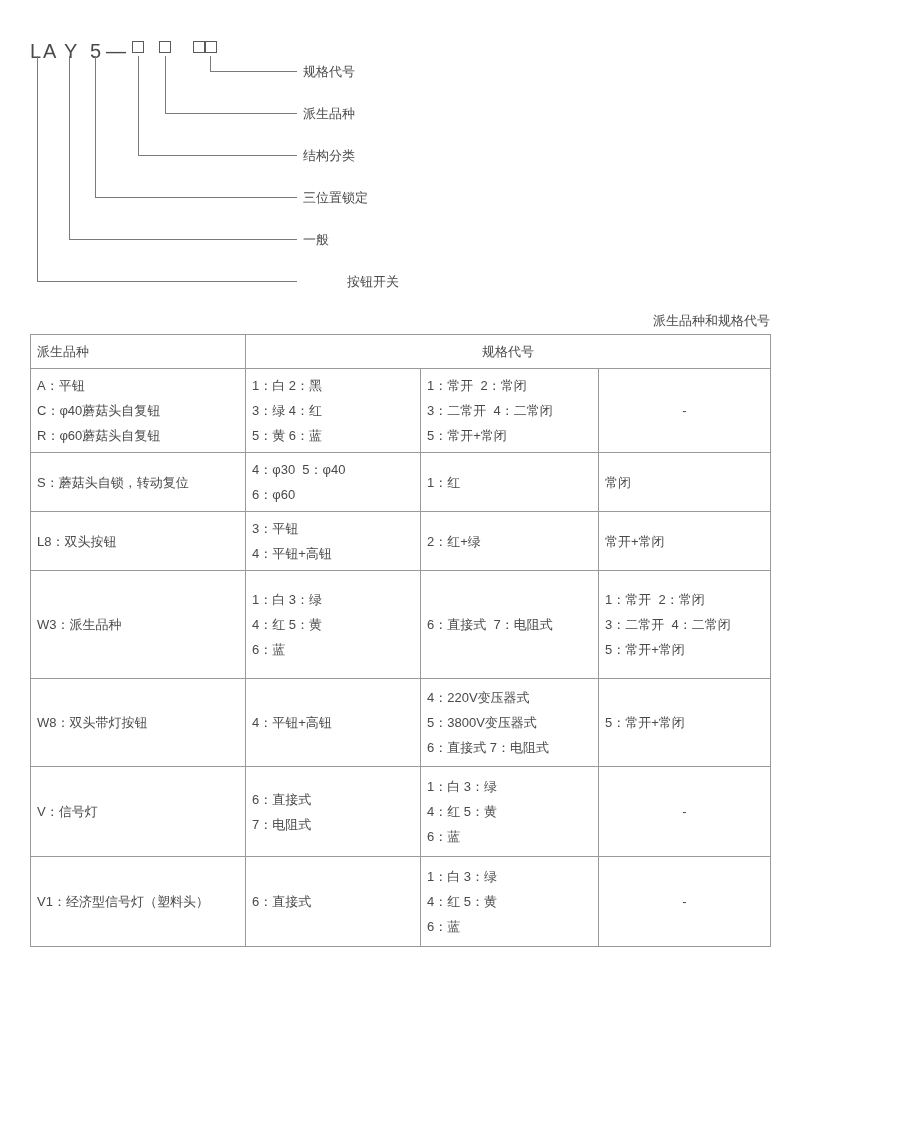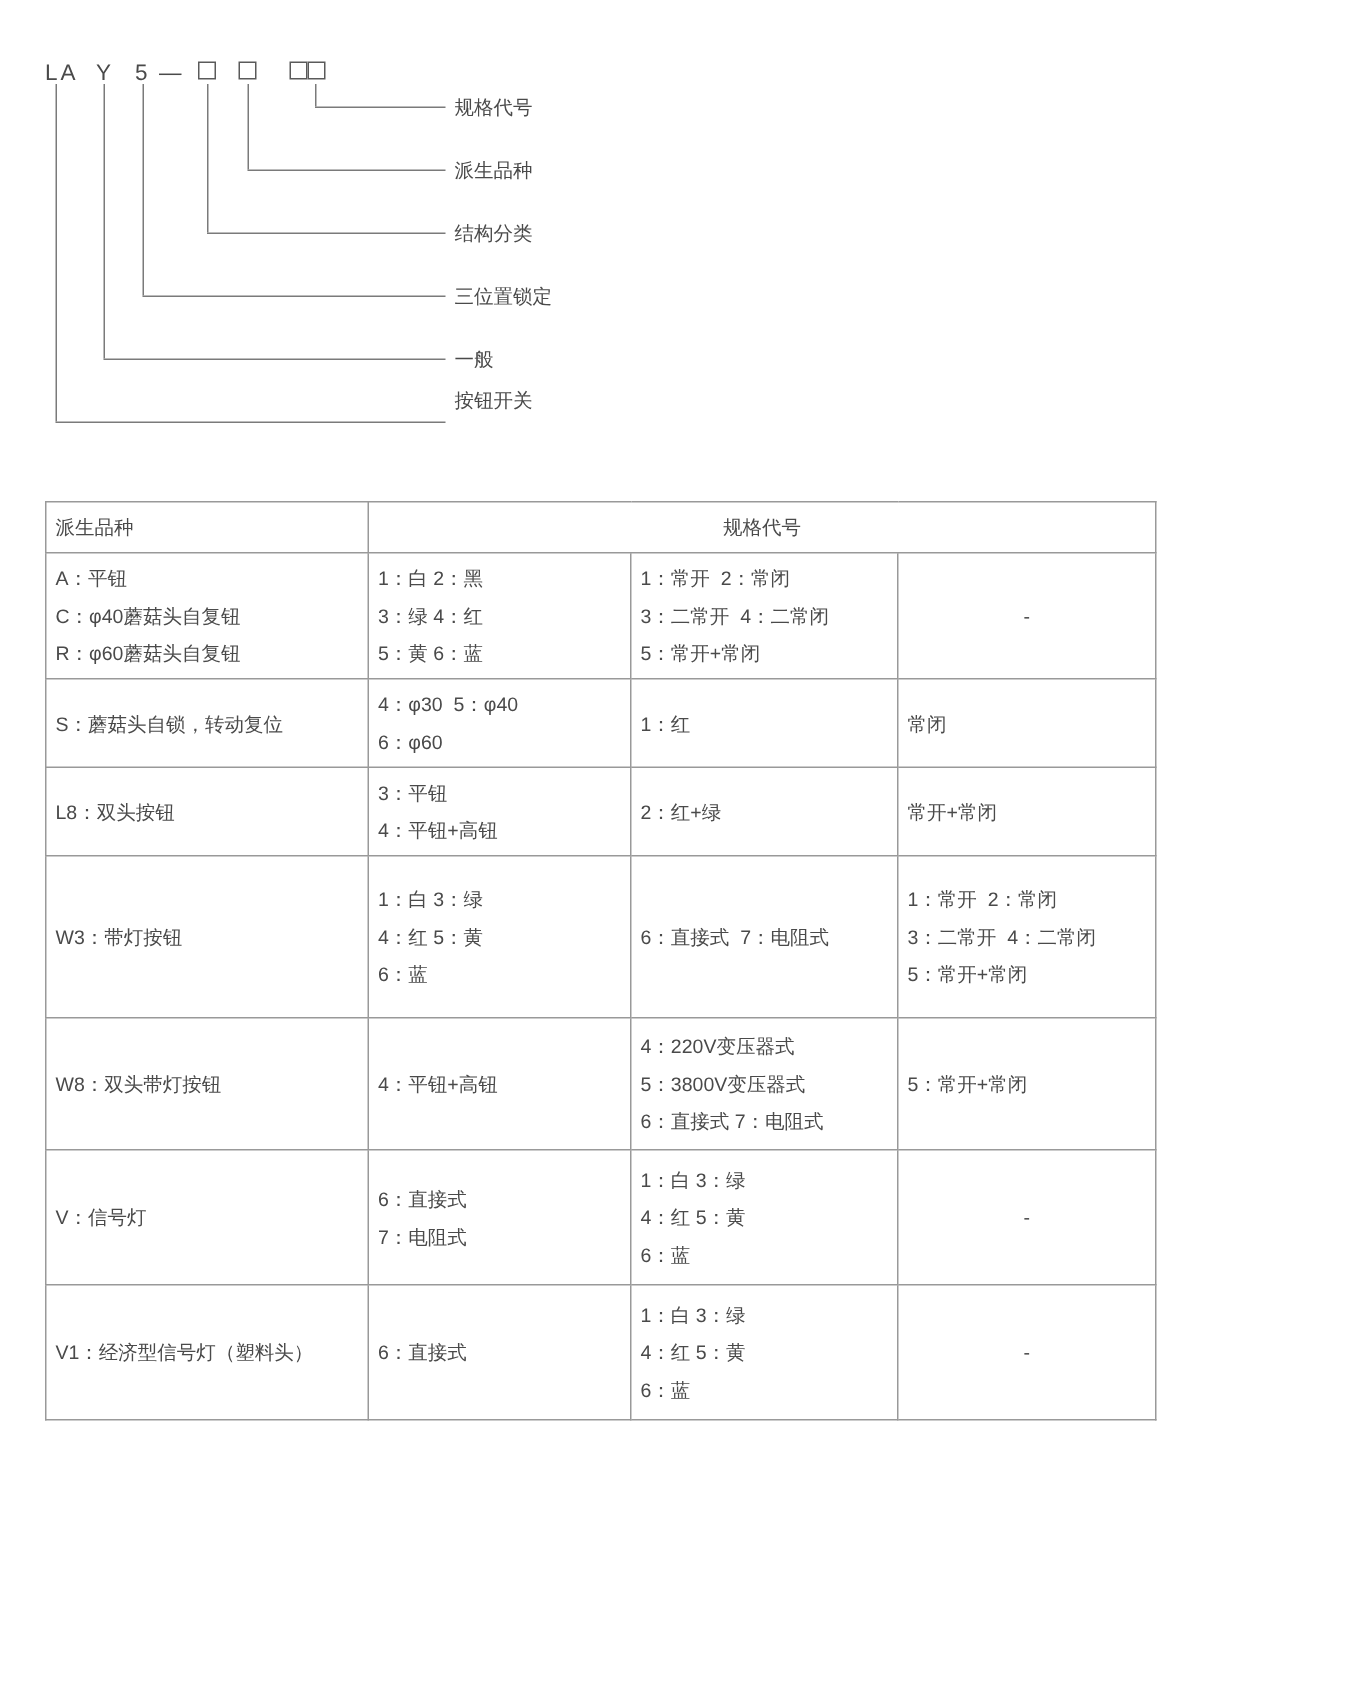--- a/index.html
+++ b/index.html
@@ -1,21 +1,21 @@
 <!DOCTYPE html>
 <html><head>
 <meta charset="utf-8">
 <style>
   html,body { margin:0; padding:0; background:#fff; }
   body { font-family:"Liberation Sans","DejaVu Sans",sans-serif; color:#4a4a4a; }
   .page { position:relative; width:900px; height:1133px; background:#ffffff; overflow:hidden; }
 
   
   .diagram { position:absolute; left:0; top:0; width:900px; height:330px; }
-  .code-part { position:absolute; top:40px; font-size:15px; color:#4a4a4a; letter-spacing:2px; }
+  .code-part { position:absolute; top:40px; font-size:20px; color:#4a4a4a; letter-spacing:2px; }
   .code-box { position:absolute; top:41px; width:12px; height:12px; border:1px solid #5a5a5a; background:#fff; box-sizing:border-box; }
   .vline { position:absolute; width:1px; background:#7a7a7a; }
   .hline { position:absolute; height:1px; background:#7a7a7a; }
   .dlabel { position:absolute; left:303px; font-size:13px; color:#4a4a4a; white-space:nowrap; }
 
   
   .table-title { position:absolute; top:312px; left:30px; width:740px; text-align:right; font-size:13px; color:#4a4a4a; }
   table.spec { position:absolute; top:334px; left:30px; width:740px; border-collapse:collapse; table-layout:fixed; font-size:13px; color:#4a4a4a; }
   table.spec th, table.spec td {
     border:1px solid #999;
@@ -67,23 +67,24 @@
     <div class="vline" style="left:95px; top:56px; height:141px;"></div>
     <div class="hline" style="left:95px; top:197px; width:202px;"></div>
     <span class="dlabel" style="top:189px;">三位置锁定</span>
 
     <div class="vline" style="left:69px; top:56px; height:183px;"></div>
     <div class="hline" style="left:69px; top:239px; width:228px;"></div>
     <span class="dlabel" style="top:231px;">一般</span>
 
     <div class="vline" style="left:37px; top:56px; height:225px;"></div>
     <div class="hline" style="left:37px; top:281px; width:260px;"></div>
-    <span class="dlabel" style="top:258px;">按钮开关</span>
+    <span class="dlabel" style="top:273px;margin-left:44px;">按钮开关</span>
   </div>
 
+  <div class="table-title">派生品种和规格代号</div>
 
   <table class="spec">
     <colgroup>
         <col class="c1">
         <col class="c2">
         <col class="c3">
         <col class="c4">
       </colgroup>
 
     <tbody>
@@ -116,21 +117,21 @@
 
     <tr style="height:56px;margin-top:36px;">
       <td class="cell-c1">L8：双头按钮</td>
       <td class="cell-c2">3：平钮
 4：平钮+高钮</td>
       <td class="cell-c3">2：红+绿</td>
       <td class="cell-c4">常开+常闭</td>
     </tr>
 
     <tr style="height:108px;">
-      <td class="cell-c1">W3：带灯按钮</td>
+      <td class="cell-c1">W3：派生品种</td>
       <td class="cell-c2">1：白 3：绿
 4：红 5：黄
 6：蓝</td>
       <td class="cell-c3">6：直接式  7：电阻式</td>
       <td class="cell-c4">1：常开  2：常闭
 3：二常开  4：二常闭
 5：常开+常闭</td>
     </tr>
 
     <tr style="height:88px;">

